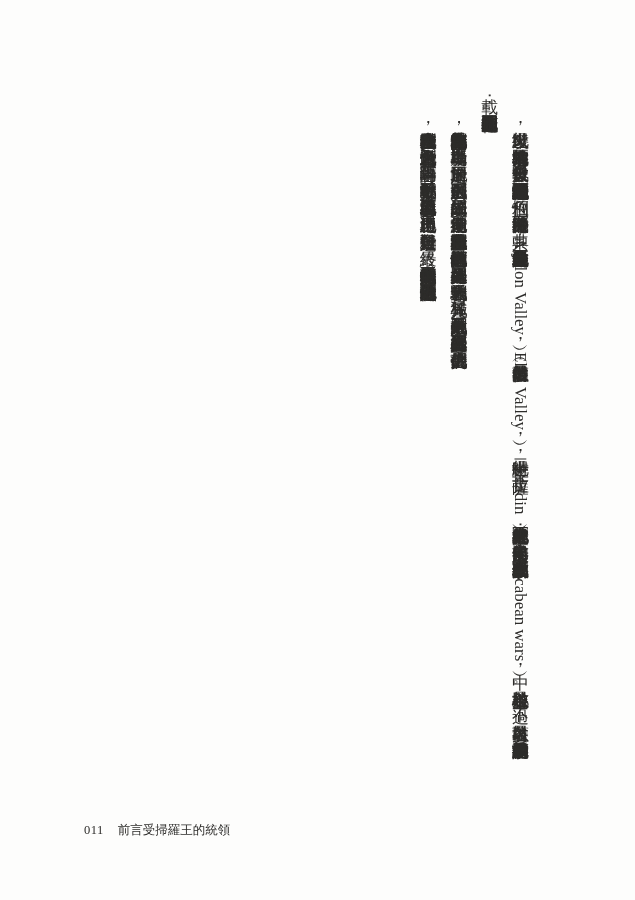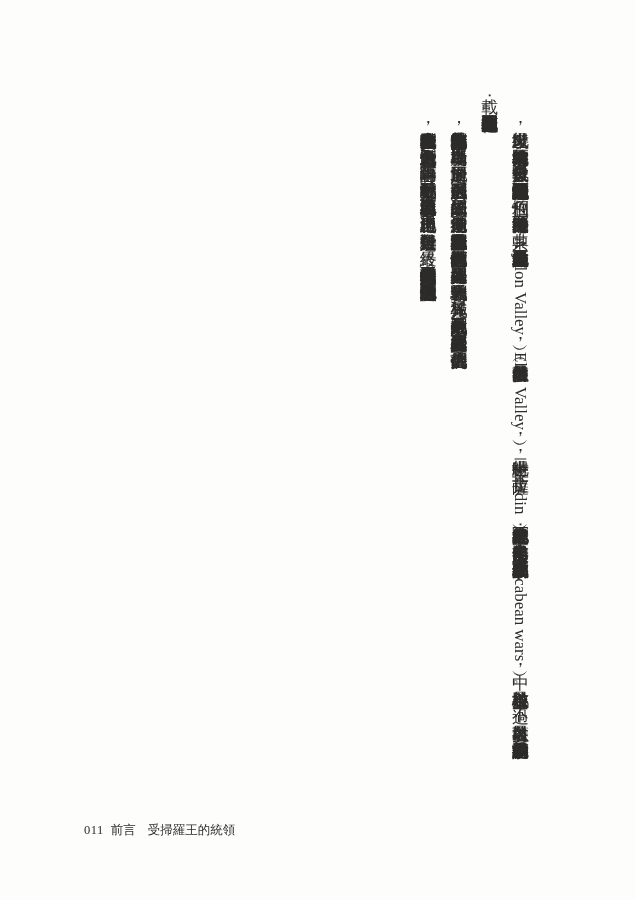--- a/index.html
+++ b/index.html
@@ -36,25 +36,25 @@
   }
   .page-footer {
     position: absolute;
     left: 84px;
     top: 822px;
     font-size: 12.5px;
     color: #2d2c2a;
     white-space: nowrap;
   }
   .page-footer .page-number {
-    margin-right: 7px;
+    margin-right: 14px;
     letter-spacing: 0.5px;
   }
   .page-footer .section-label {
-    margin-right: 12px;
+    margin-right: 0;
   }
 </style>
 </head>
 <body>
 
 <div class="page">
 
   <main class="text-block">
     <p>幾世紀以來，為爭奪這片地區的掌控權，爆發了無數戰役，因為東西橫貫於示非拉上的多條谷地是住在地中海沿海平原上的人們通往猶大山地上的希伯崙、伯利恆、耶路撒冷等城市的要道。其中，最重要的谷地是北支的亞雅崙谷（Aijalon Valley），但最著名的是以拉谷（Elah Valley），十二世紀時，薩拉丁（Saladin）就是在此地抗擊東征的十字軍；比這更早的一千多年前，在猶太人反叛敘利亞王的瑪可比戰爭（Maccabean wars）中，以拉谷是核心地。不過，以拉谷最著名、最為世人所知的故事是《舊約全書》中的記載：羽翼未豐的以色列王國在這裡和非利士人打仗。</p>
     <p>非利士人的家鄉是東地中海的克里特島，遷徙至巴勒斯坦，定居於沿岸地區，以色列人則群居於山區，受掃羅王的統領。西元前十一世紀後期，非利士人開始朝東沿著以拉谷地往上游遷徙，他們的目標是占領靠近伯利恆的山區，並且把掃羅的王國一分為二。非利士人驍勇善戰，極其兇猛，是以色列人不共戴天的仇敵，心生警覺的掃羅王召聚其百姓，趕著下山去抵抗他們。</p>

